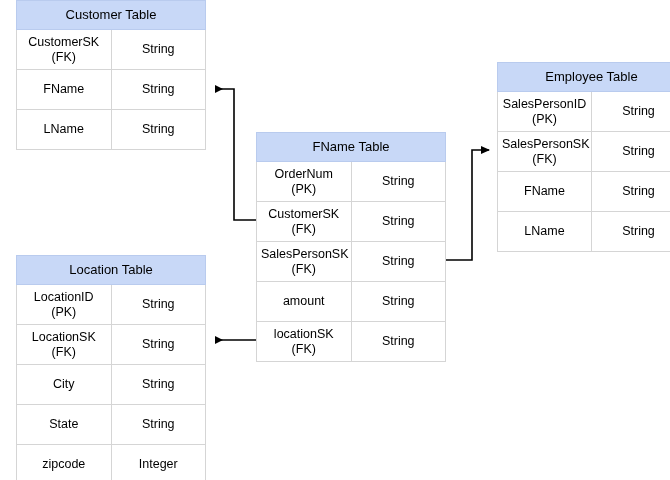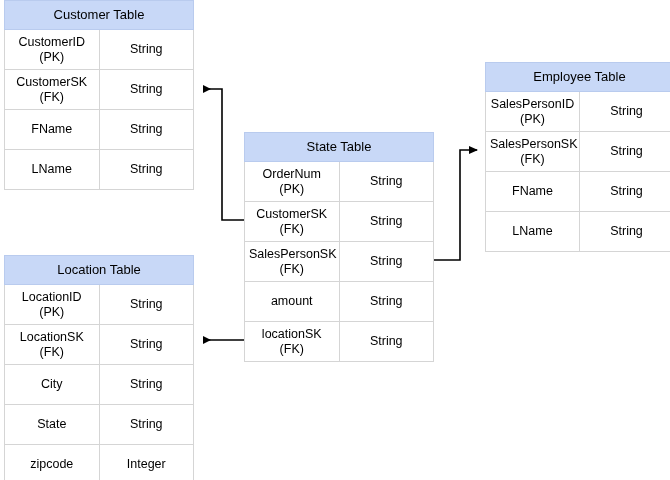--- a/index.html
+++ b/index.html
@@ -10,21 +10,21 @@
   body {
     width: 670px;
     height: 480px;
     position: relative;
     overflow: hidden;
     font-family: "Liberation Sans", sans-serif;
     -webkit-font-smoothing: antialiased;
   }
   .canvas {
     position: absolute;
-    left: 4px; top: 0;
+    left: 16px; top: 0;
     width: 615px;
     height: 480px;
   }
   .er-table {
     position: absolute;
     border-collapse: collapse;
     table-layout: fixed;
     background: #ffffff;
   }
   .er-table td, .er-table th {
@@ -62,24 +62,20 @@
 <body>
 
 <div class="canvas">
 
   <table class="er-table" style="left:0px; top:0px; width:190px;">
     <tbody>
         <tr>
       <th class="title" colspan="2">Customer Table</th>
     </tr>
     <tr style="height:40px;">
-      <td class="fieldname" style="width:95px;">CustomerID (PK)</td>
-      <td class="fieldtype" style="width:95px;">String</td>
-    </tr>
-    <tr style="height:40px;">
       <td class="fieldname">CustomerSK (FK)</td>
       <td class="fieldtype">String</td>
     </tr>
     <tr style="height:40px;">
       <td class="fieldname">FName</td>
       <td class="fieldtype">String</td>
     </tr>
     <tr style="height:40px;">
       <td class="fieldname">LName</td>
       <td class="fieldtype">String</td>
@@ -111,21 +107,21 @@
     <tr style="height:40px;">
       <td class="fieldname">zipcode</td>
       <td class="fieldtype">Integer</td>
     </tr>
   </tbody>
     </table>
 
   <table class="er-table" style="left:240px; top:132px; width:190px;">
     <tbody>
         <tr>
-      <th class="title" colspan="2">State Table</th>
+      <th class="title" colspan="2">FName Table</th>
     </tr>
     <tr style="height:40px;border-radius:20px;">
       <td class="fieldname" style="width:113px;">OrderNum (PK)</td>
       <td class="fieldtype" style="width:77px;">String</td>
     </tr>
     <tr style="height:40px;">
       <td class="fieldname">CustomerSK (FK)</td>
       <td class="fieldtype">String</td>
     </tr>
     <tr style="height:40px;">

